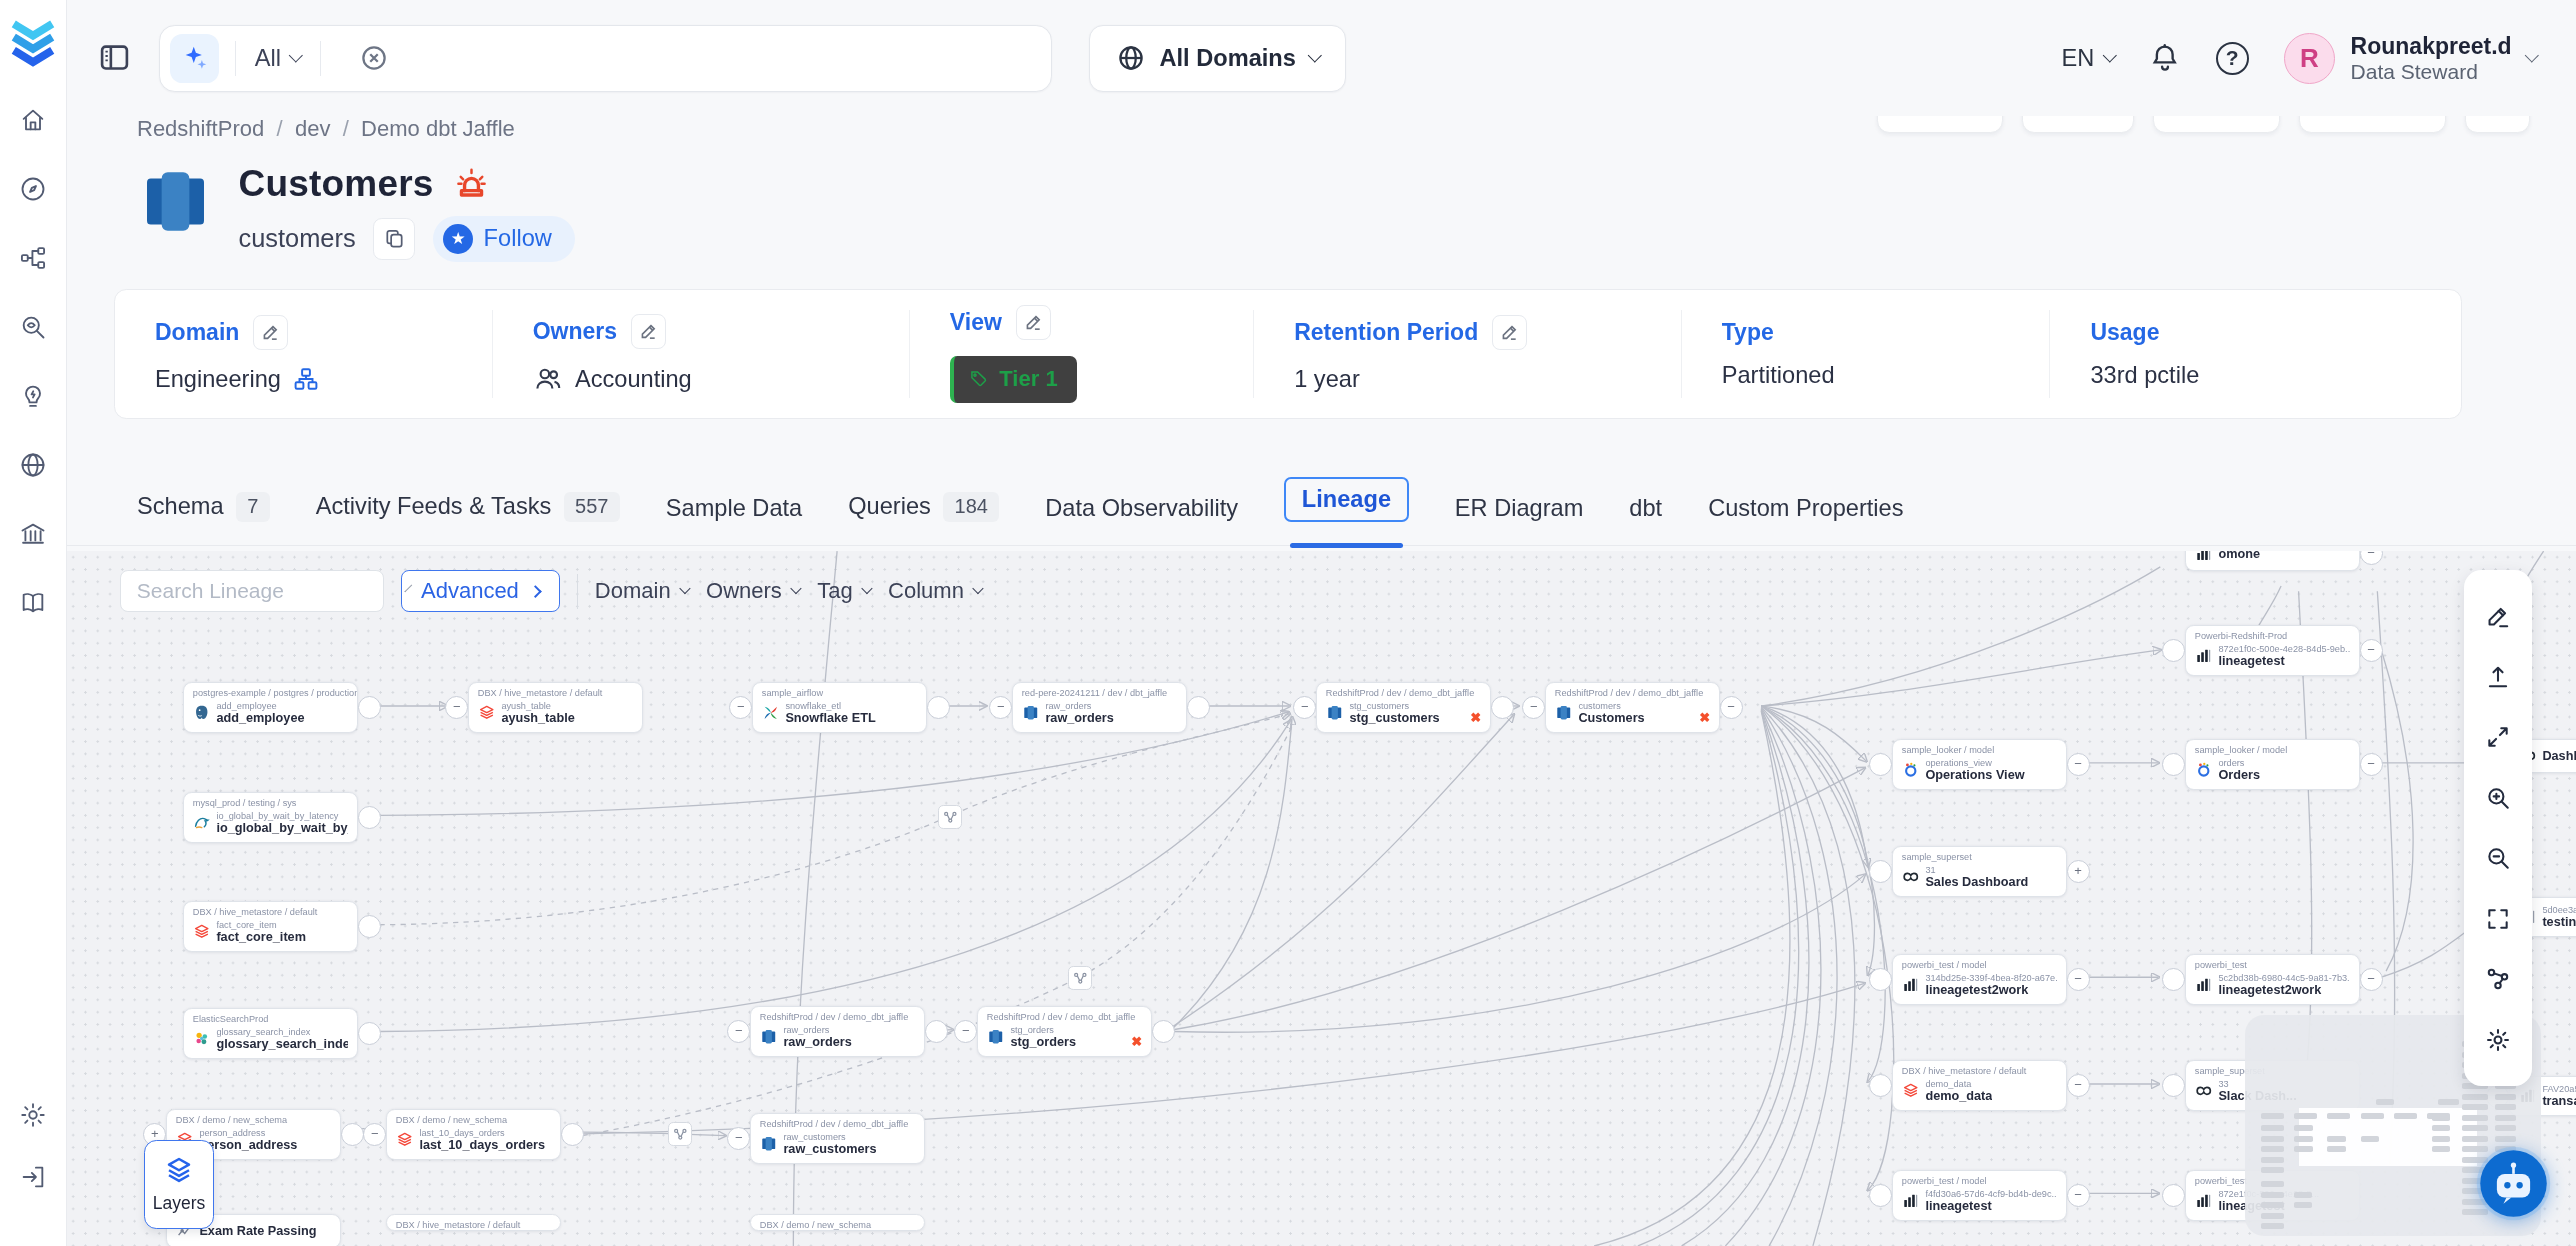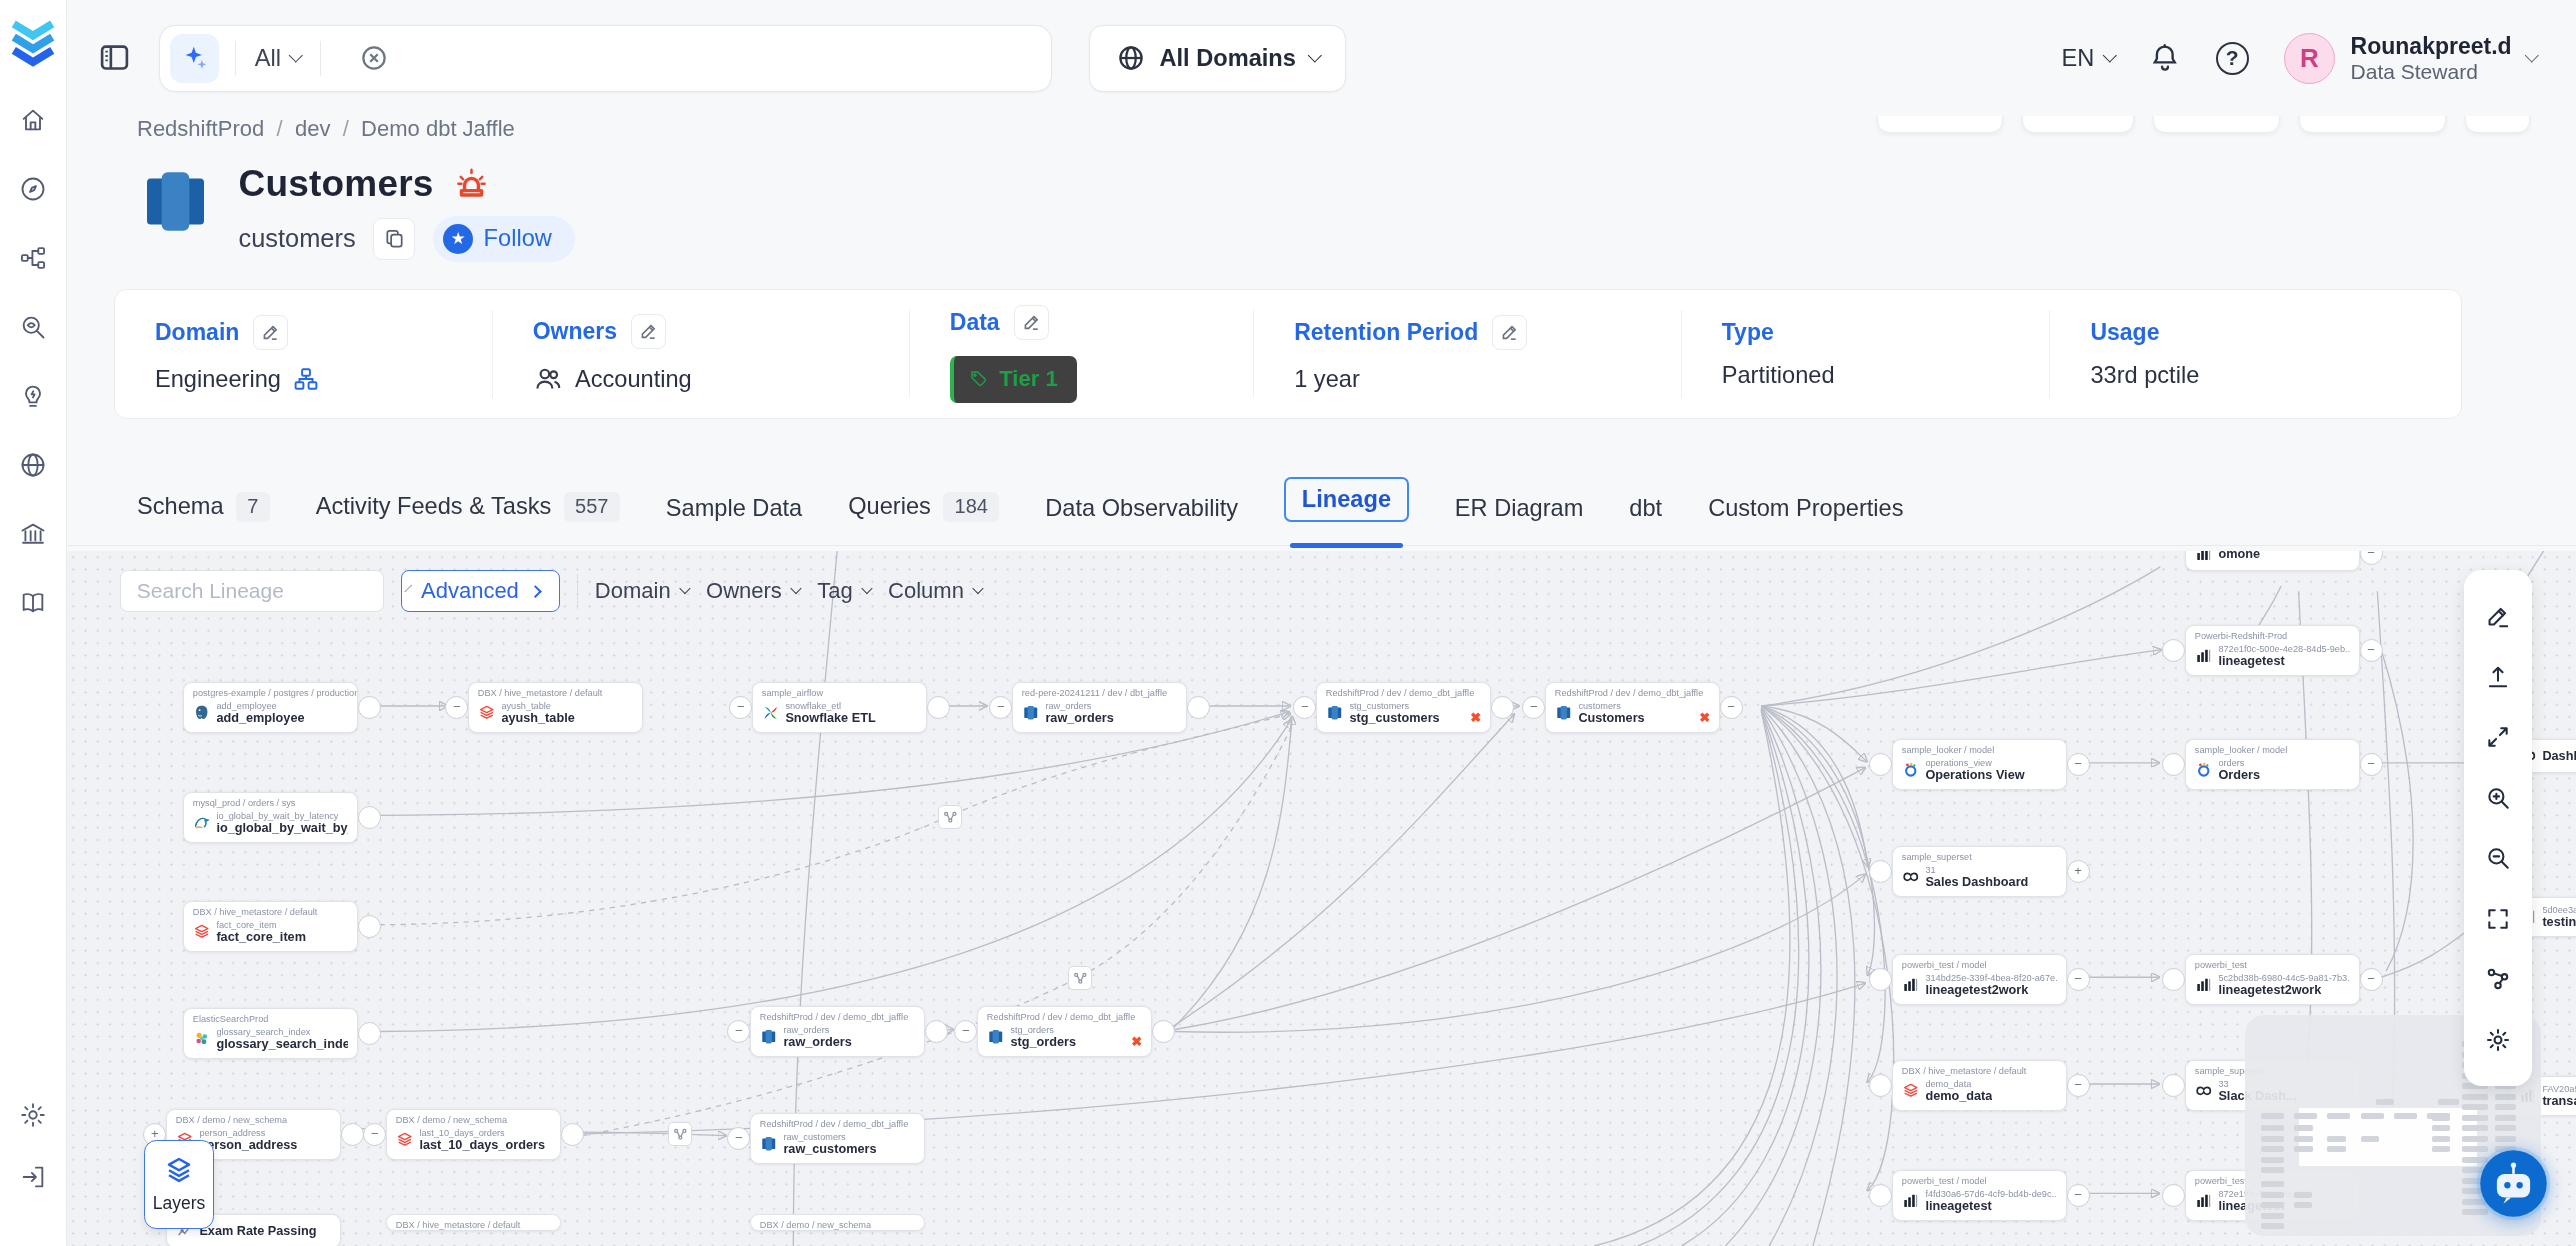--- a/index.html
+++ b/index.html
@@ -389,21 +389,21 @@
           <circle cx="9.5" cy="8" r="3.4"></circle>
           <path d="M3.5 19.5 c0-3.2 2.6-5.4 6-5.4 s6 2.2 6 5.4"></path>
           <circle cx="16.5" cy="8.6" r="2.7"></circle>
           <path d="M17.2 14.3 c2.4.5 3.8 2.4 3.8 4.9"></path>
         </svg>
       <span>Accounting</span>
     </div>
   </div>
   <div class="mcol" style="flex:380 0 0;">
     <div class="mlabel-row">
-      <span class="mlabel">Data</span>
+      <span class="mlabel">View</span>
       <span class="edit-btn">
           <svg viewBox="0 0 20 20">
             <path d="M12.6 3.8 l3.4 3.4 L7 16.2 H3.6 V12.8Z"></path>
             <path d="M11 5.4 l3.4 3.4"></path>
             <path d="M11.5 17 h5"></path>
           </svg>
         </span>
     </div>
     <div class="mvalue">
       <span class="tier-badge">
@@ -663,21 +663,21 @@
           <div class="nt">
             <div class="ns">customers</div>
             <div class="nn">Customers</div>
           </div>
         </div>
         <span class="nx">✖</span>
         <span class="conn left">−</span>
         <span class="conn right">−</span>
       </div>
       <div class="node" style="left: 116px; top: 241px;">
-        <div class="nh">mysql_prod / orders / sys</div>
+        <div class="nh">mysql_prod / testing / sys</div>
         <div class="nb ">
           <span class="nico">
             <svg viewBox="0 0 20 20" fill="none" stroke-linecap="round">
               <path d="M3 14 C4 8 8 5 11 5 c3 0 4 2 6 2 -1 1-2 1-3 1 1.5 2 1 5-1 6.5" stroke="#1b7e9e" stroke-width="1.7"></path>
               <path d="M4 15.5 c2-1 4-1 6 0" stroke="#e8a33d" stroke-width="1.7"></path>
             </svg>
           </span>
           <div class="nt">
             <div class="ns">io_global_by_wait_by_latency</div>
             <div class="nn">io_global_by_wait_by_late...</div>

